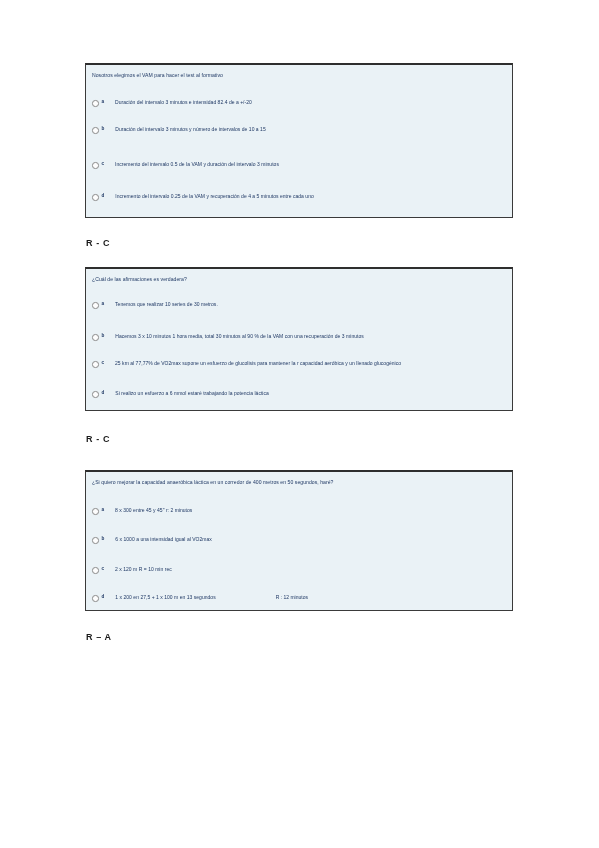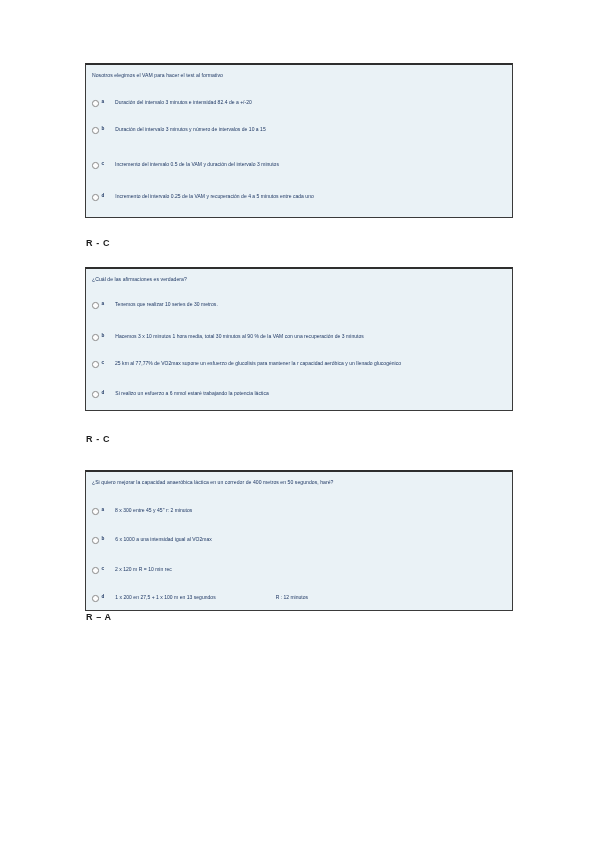--- a/index.html
+++ b/index.html
@@ -121,21 +121,21 @@
     position: absolute;
     left: 86px;
     font-size: 9px;
     font-weight: bold;
     color: #1a1a1a;
     letter-spacing: 0.6px;
     font-family: "Liberation Sans", sans-serif;
   }
   .a1 { top: 238px; }
   .a2 { top: 434px; }
-  .a3 { top: 612px; }
+  .a3 { top: 632px; }
 </style>
 </head>
 <body>
 
 <div class="page">
 
   <div class="question-block q1">
     <div class="question-stem">Nosotros elegimos el VAM para hacer el test al formativo</div>
     <ul class="options">
       <li class="option-row">

